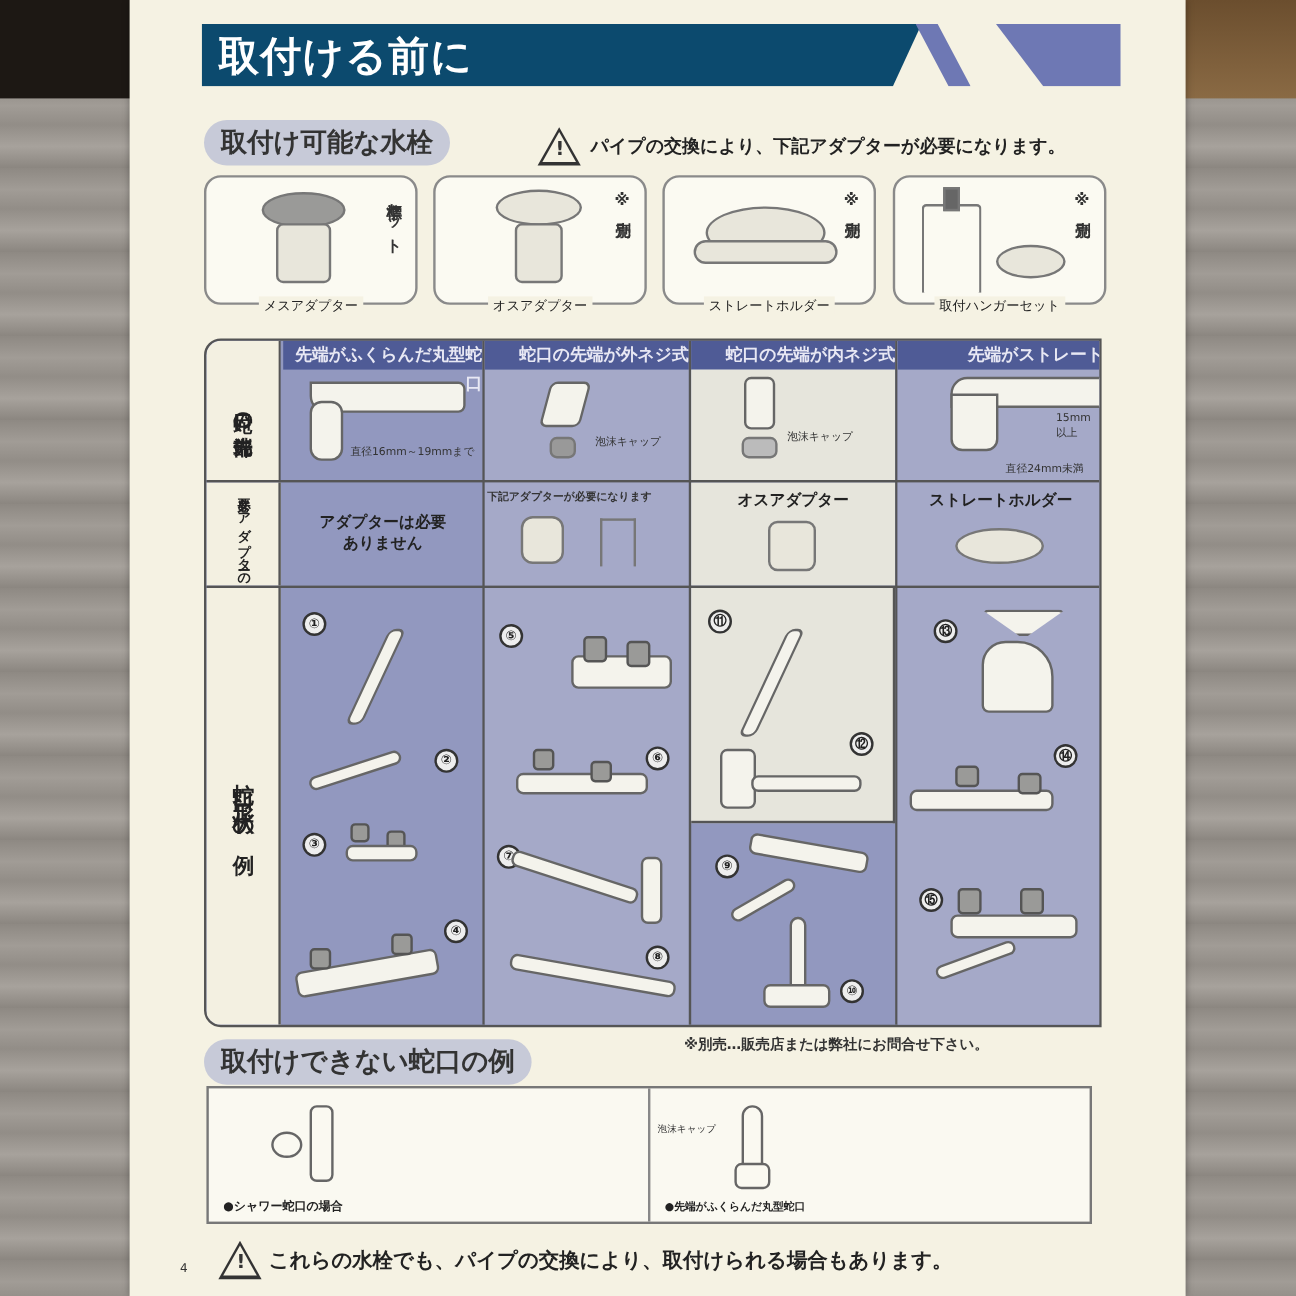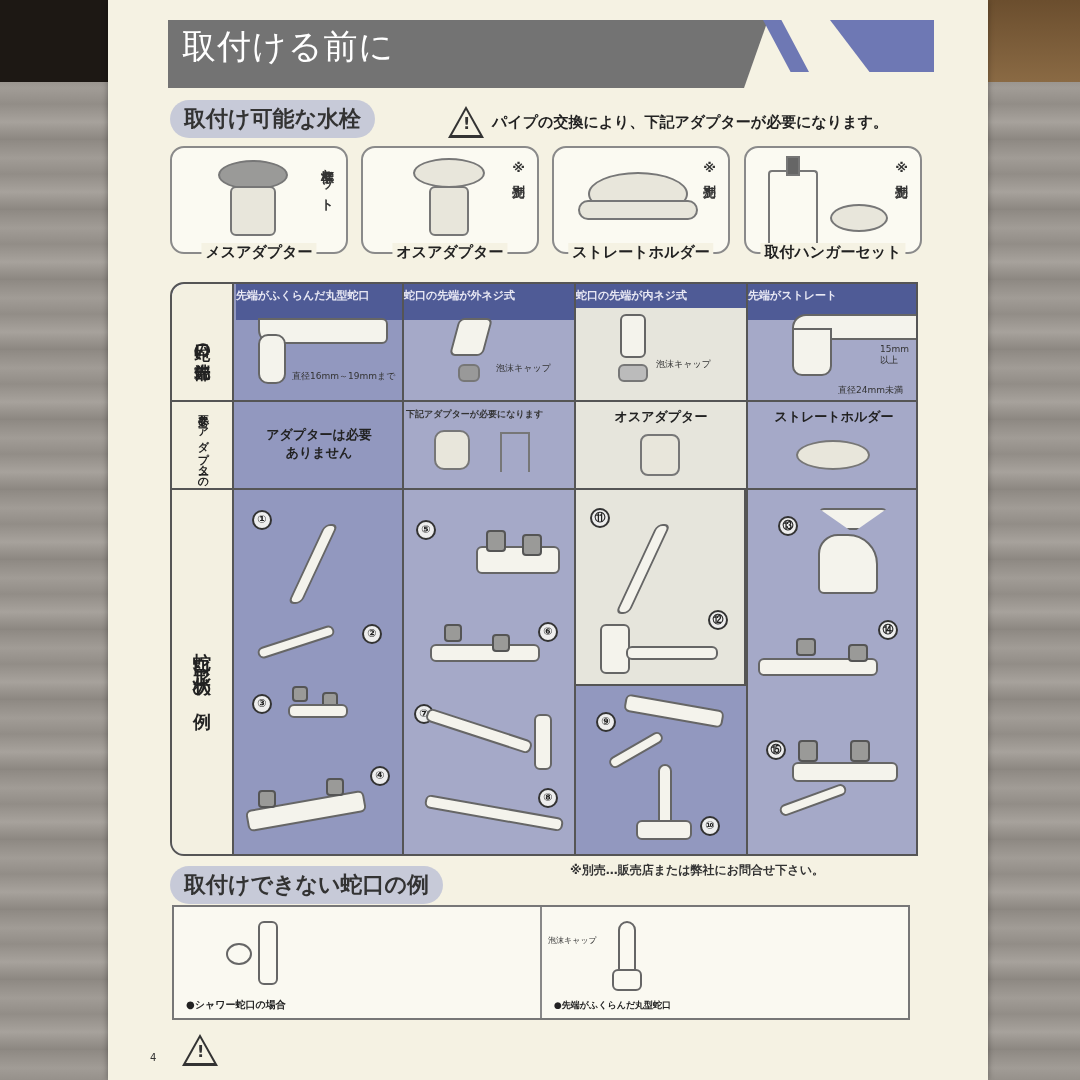--- a/index.html
+++ b/index.html
@@ -5,37 +5,37 @@
   *{box-sizing:border-box;margin:0;padding:0}
   html,body{width:1080px;height:1080px;overflow:hidden}
   body{position:relative;font-family:"DejaVu Sans",sans-serif;
     background:repeating-linear-gradient(180deg,#8e8983 0px,#a19c96 18px,#928d87 34px,#a7a29c 52px,#8b8680 70px);}
   .bg-top-left{position:absolute;left:0;top:0;width:110px;height:82px;background:#1d1814}
   .bg-top-right{position:absolute;right:0;top:0;width:100px;height:82px;background:linear-gradient(180deg,#6b4e2e,#8a6a44)}
   .paper{position:absolute;left:108px;top:0;width:880px;height:1080px;background:#f5f2e3;
     box-shadow:0 0 6px rgba(0,0,0,.35)}
   .abs{position:absolute}
   
-  .banner{left:60px;top:20px;width:600px;height:68px;background:#737373;color:#fff;font-size:34px;font-weight:normal;
+  .banner{left:60px;top:20px;width:600px;height:52px;background:#0c4a6e;color:#fff;font-size:34px;font-weight:bold;
     padding:4px 14px;letter-spacing:1px;clip-path:polygon(0 0,100% 0,96% 100%,0 100%)}
   .stripe{top:20px;height:52px;background:#6e78b4}
   .pill{background:#c7cad8;border-radius:24px;font-size:22px;font-weight:bold;color:#333;padding:4px 14px}
   .warn-line{font-size:15px;font-weight:bold;color:#222;display:flex;align-items:center;gap:8px}
   .tri{width:0;height:0;border-left:18px solid transparent;border-right:18px solid transparent;border-bottom:32px solid #333;position:relative}
   .tri::after{content:"";position:absolute;left:-14px;top:4px;border-left:14px solid transparent;border-right:14px solid transparent;border-bottom:25px solid #f5f2e3}
   .tri::before{content:"!";position:absolute;left:-3px;top:8px;font-size:16px;font-weight:bold;color:#333;z-index:2}
   
   .card{border:2px solid #8a8a8a;border-radius:14px;background:#fbfaf2}
-  .card-label{position:absolute;bottom:-10px;left:50%;transform:translateX(-50%);background:#f5f2e3;padding:0 4px;font-size:15px;font-weight:bold;white-space:nowrap;color:#222}
+  .card-label{position:absolute;bottom:-10px;left:50%;transform:translateX(-50%);background:#f5f2e3;padding:0 4px;font-size:11px;font-weight:normal;white-space:nowrap;color:#222}
   .card-note{position:absolute;right:10px;top:12px;writing-mode:vertical-rl;font-size:13px;font-weight:bold;color:#333}
   .shape{position:absolute;background:#e8e6db;border:2px solid #777}
   
   .tbl{left:62px;top:282px;width:748px;height:574px;border:2px solid #555;border-radius:14px 0 0 14px;overflow:hidden;background:#9298bf}
   .col{position:absolute;top:0;bottom:0}
-  .hdr{position:absolute;left:0;right:0;top:0;height:36px;background:#4f5b96;color:#e8e8f4;font-size:11px;font-weight:bold;text-align:left;line-height:24px}
+  .hdr{position:absolute;left:0;right:0;top:0;height:24px;background:#4f5b96;color:#e8e8f4;font-size:14px;font-weight:bold;text-align:right;line-height:24px}
   .rowlab{position:absolute;left:0;width:62px;background:#f3f0e1;border-right:2px solid #555;writing-mode:vertical-rl;font-weight:bold;color:#222;display:flex;align-items:center;justify-content:center}
   .hline{position:absolute;left:0;right:0;height:2px;background:#555}
   .vline{position:absolute;top:0;bottom:0;width:2px;background:#555}
   .small{font-size:9px;color:#333}
   .adapter-need{font-size:13px;font-weight:bold;color:#222;text-align:center}
   .num{position:absolute;width:20px;height:20px;border-radius:50%;border:2px solid #333;background:#eee;font-size:11px;font-weight:bold;text-align:center;line-height:16px;color:#222}
   .pipe{position:absolute;background:#f4f3ec;border:2px solid #666;border-radius:6px}
   .knob{position:absolute;background:#9a9a98;border:2px solid #555;border-radius:4px}
   .note-right{font-size:12px;font-weight:bold;color:#333}
   
@@ -203,15 +203,16 @@
     <div class="ng-cell">
       <div class="abs small" style="left:6px;top:28px;font-size:8px">泡沫キャップ</div>
       <div class="pipe" style="left:76px;top:14px;width:18px;height:56px;border-radius:20px 20px 4px 4px;background:#faf9f1"></div>
       <div class="pipe" style="left:70px;top:62px;width:30px;height:22px;background:#faf9f1"></div>
       <div class="ng-cap" style="font-size:9px">●先端がふくらんだ丸型蛇口</div>
     </div>
   </div>
 
   <div class="abs footer" style="left:74px;top:1034px">
     <span class="tri"></span>
+    <span>これらの水栓でも、パイプの交換により、取付けられる場合もあります。</span>
   </div>
   <div class="abs" style="left:42px;top:1052px;font-size:10px;color:#333">4</div>
 </div>
 
 </body></html>

